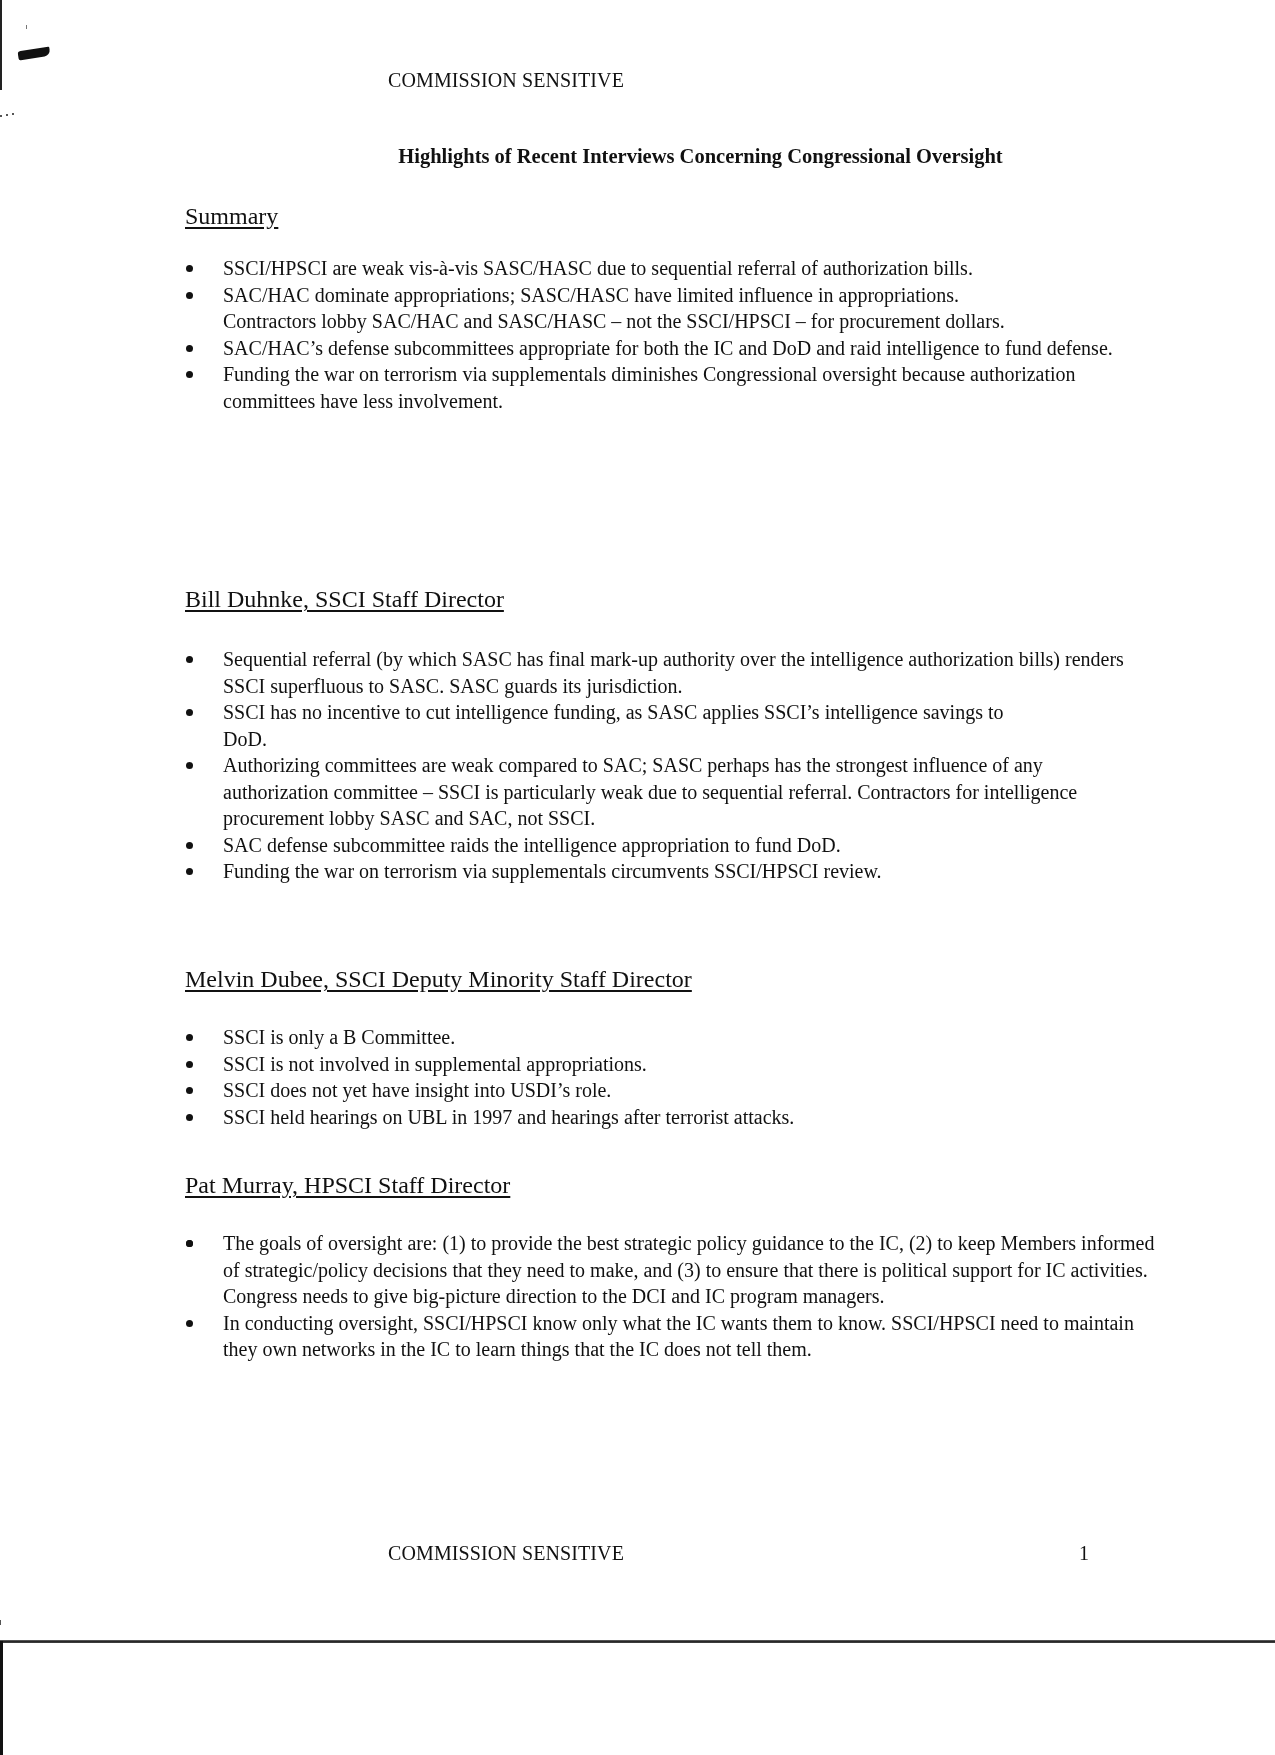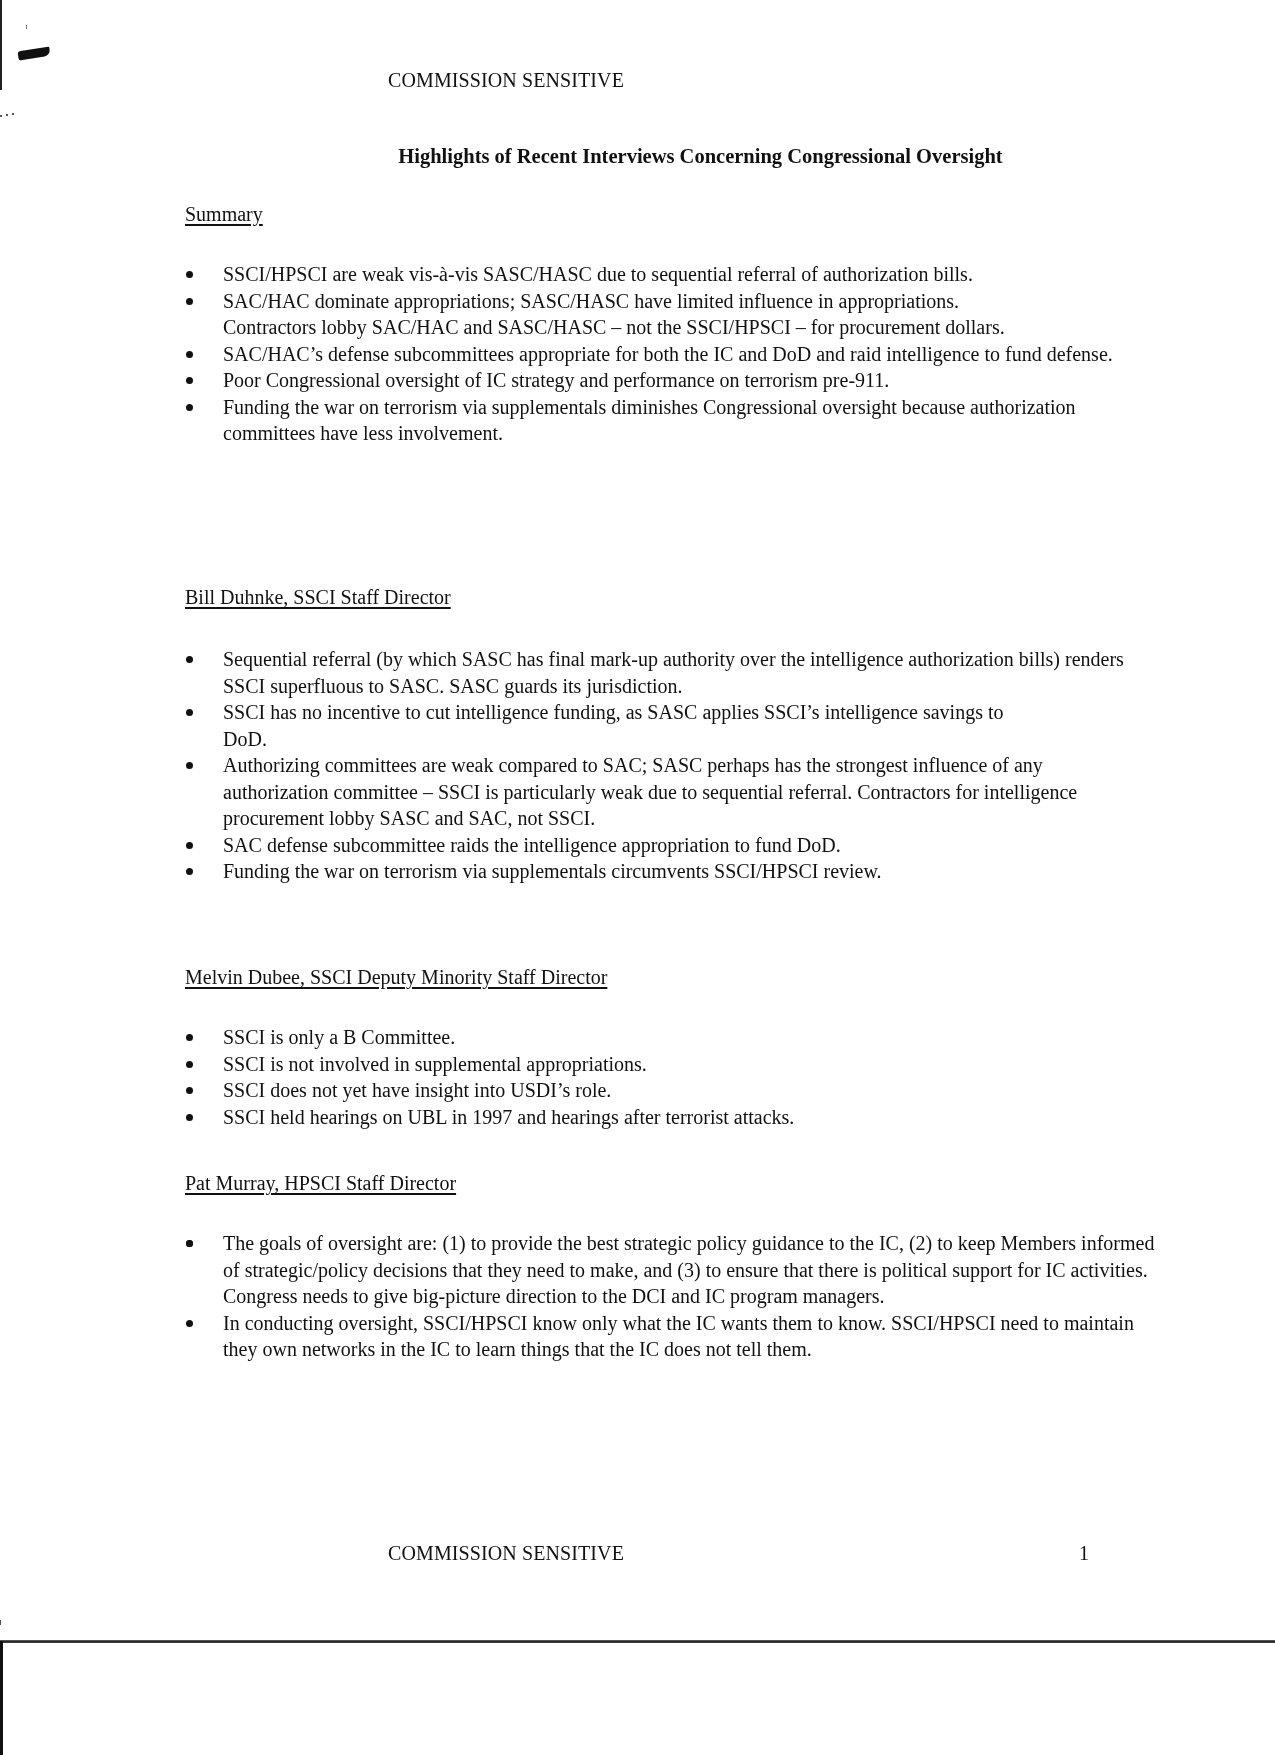--- a/index.html
+++ b/index.html
@@ -31,21 +31,21 @@
   .page-number { position: absolute; left: 1079px; top: 1542px; font-size: 20px; }
 
   .doc-title {
     position: absolute; left: 16px; width: 1275px; top: 145px; text-align: center;
     font-weight: bold; font-size: 20.5px; padding-left: 47px;
   }
 
   .content { position: absolute; left: 185px; top: 0; width: 920px; }
 
   .section-heading {
-    position: absolute; left: 0; font-size: 20px; text-decoration: underline;
+    position: absolute; left: 0; font-size: 24px; text-decoration: underline;
     text-underline-offset: 3px; white-space: nowrap;
   }
 
   ul.bullets { position: absolute; left: 0; margin: 0; padding: 0; list-style: none; width: 920px; }
   ul.bullets li {
     position: relative; padding-left: 38px; font-size: 20px; line-height: 26.5px; margin: 0;
   }
   ul.bullets li .bullet-dot {
     position: absolute; left: 1px; top: 10px; width: 7px; height: 7px; border-radius: 50%; background: #111;
   }
@@ -67,25 +67,24 @@
   <div class="scan-bottom-line"></div>
   <div class="scan-bottom-left"></div>
 
   <div class="running-header">COMMISSION SENSITIVE</div>
 
   <div class="doc-title">Highlights of Recent Interviews Concerning Congressional Oversight</div>
 
   <div class="content">
 
     <div class="section-heading" style="top:203px">Summary</div>
-    <ul class="bullets" style="top:261px">
+    <ul class="bullets" style="top:255px">
       <li style="width:790px"><span class="bullet-dot"></span><span>SSCI/HPSCI are weak vis-à-vis SASC/HASC due to sequential referral of authorization bills.</span></li>
       <li style="width:820px"><span class="bullet-dot"></span><span>SAC/HAC dominate appropriations; SASC/HASC have limited influence in appropriations.  Contractors lobby SAC/HAC and SASC/HASC – not the SSCI/HPSCI – for procurement dollars.</span></li>
       <li style="width:900px"><span class="bullet-dot"></span><span>SAC/HAC’s defense subcommittees appropriate for both the IC and DoD and raid intelligence to fund defense.</span></li>
-      <li><span class="bullet-dot"></span><span>Poor Congressional oversight of IC strategy and performance on terrorism pre-911.</span></li>
       <li style="width:910px"><span class="bullet-dot"></span><span>Funding the war on terrorism via supplementals diminishes Congressional oversight because authorization committees have less involvement.</span></li>
     </ul>
 
     <div class="section-heading" style="top:586px">Bill Duhnke, SSCI Staff Director</div>
     <ul class="bullets" style="top:646px">
       <li style="width:935px"><span class="bullet-dot"></span><span>Sequential referral (by which SASC has final mark-up authority over the intelligence authorization bills) renders SSCI superfluous to SASC.  SASC guards its jurisdiction.</span></li>
       <li style="width:820px"><span class="bullet-dot"></span><span>SSCI has no incentive to cut intelligence funding, as SASC applies SSCI’s intelligence savings to DoD.</span></li>
       <li style="width:930px"><span class="bullet-dot"></span><span>Authorizing committees are weak compared to SAC; SASC perhaps has the strongest influence of any authorization committee – SSCI is particularly weak due to sequential referral.  Contractors for intelligence procurement lobby SASC and SAC, not SSCI.</span></li>
       <li><span class="bullet-dot"></span><span>SAC defense subcommittee raids the intelligence appropriation to fund DoD.</span></li>
       <li style="width:940px"><span class="bullet-dot"></span><span>Funding the war on terrorism via supplementals circumvents SSCI/HPSCI review.</span></li>

